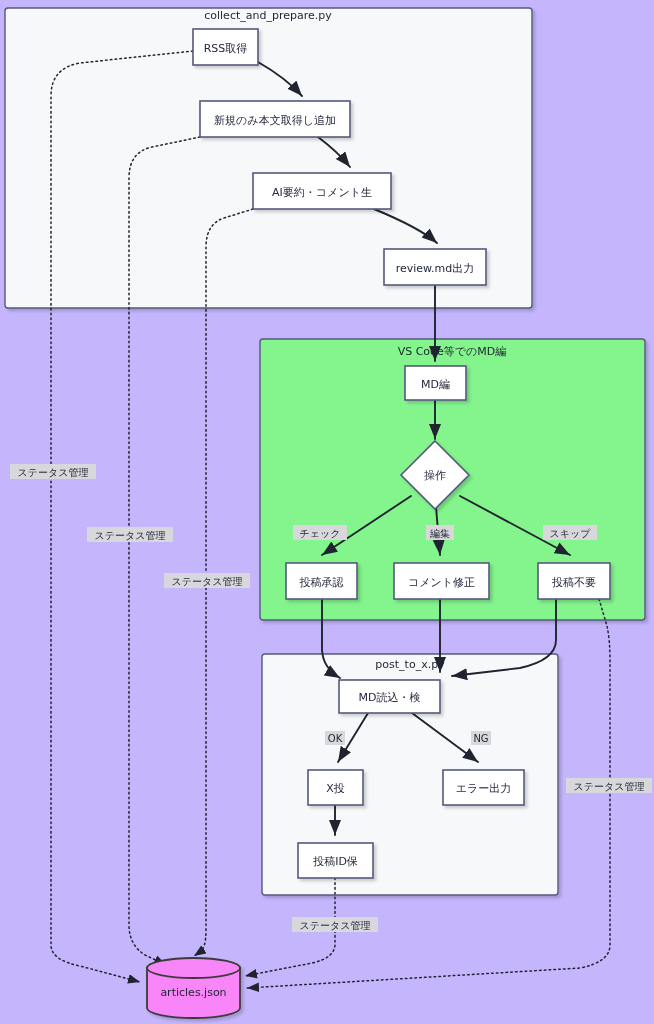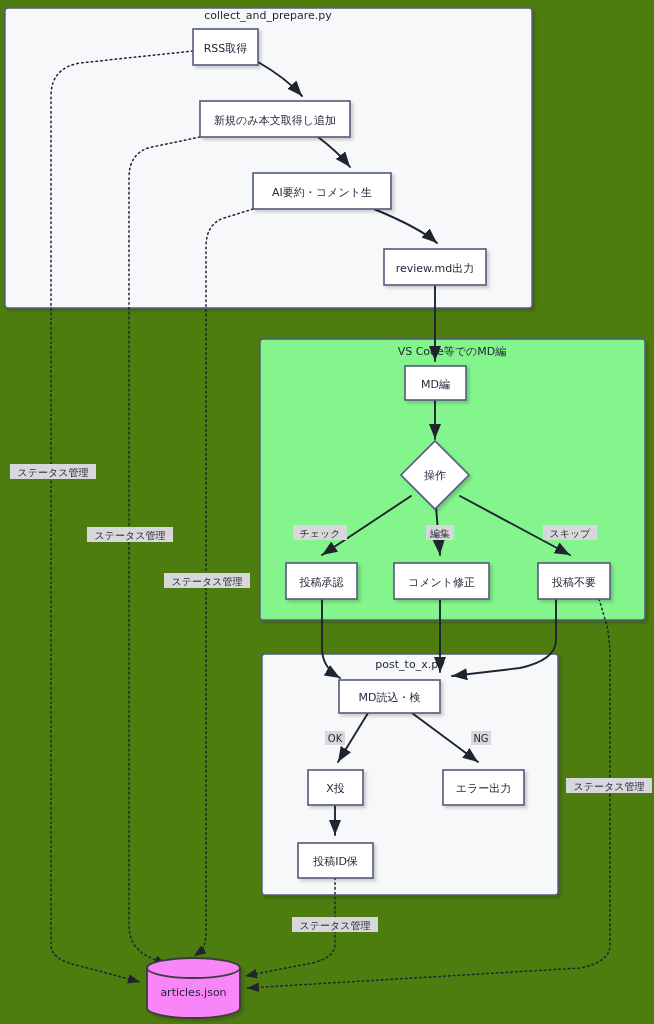--- a/index.html
+++ b/index.html
@@ -8,21 +8,21 @@
     background: #ffffff;
   }
   body {
     font-family: "DejaVu Sans", "Liberation Sans", sans-serif;
   }
   #diagram-root {
     position: relative;
     width: 654px;
     height: 1024px;
     overflow: hidden;
-    background: #4d7c0f;
+    background: #c4b5fd;
   }
   svg.layer {
     position: absolute;
     top: 0;
     left: 0;
     width: 654px;
     height: 1024px;
   }
   text {
     font-family: "DejaVu Sans", "Liberation Sans", sans-serif;

